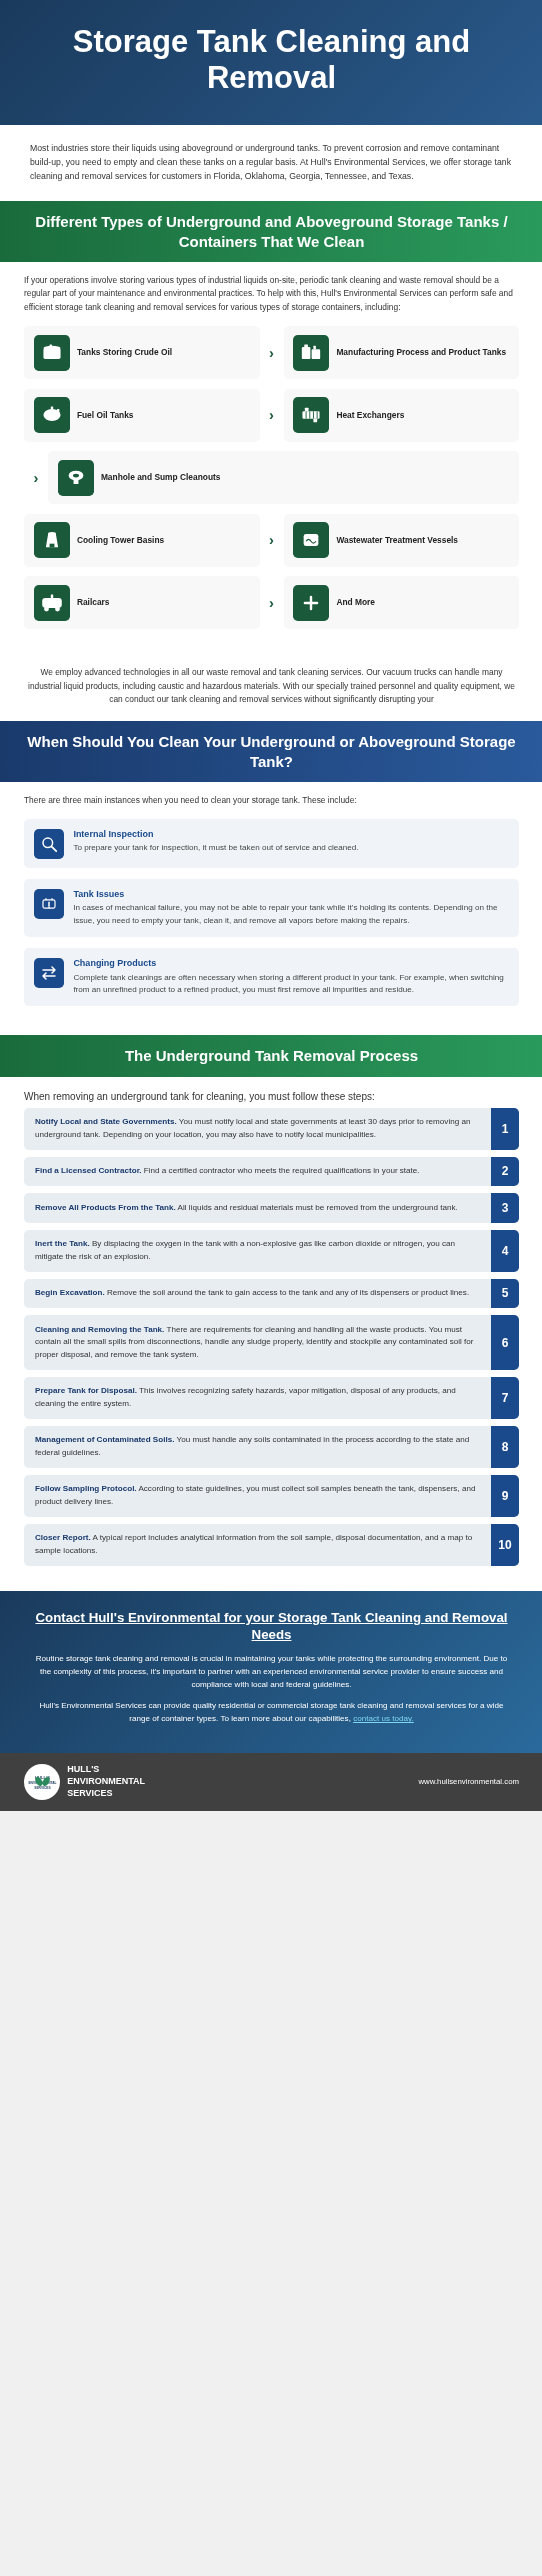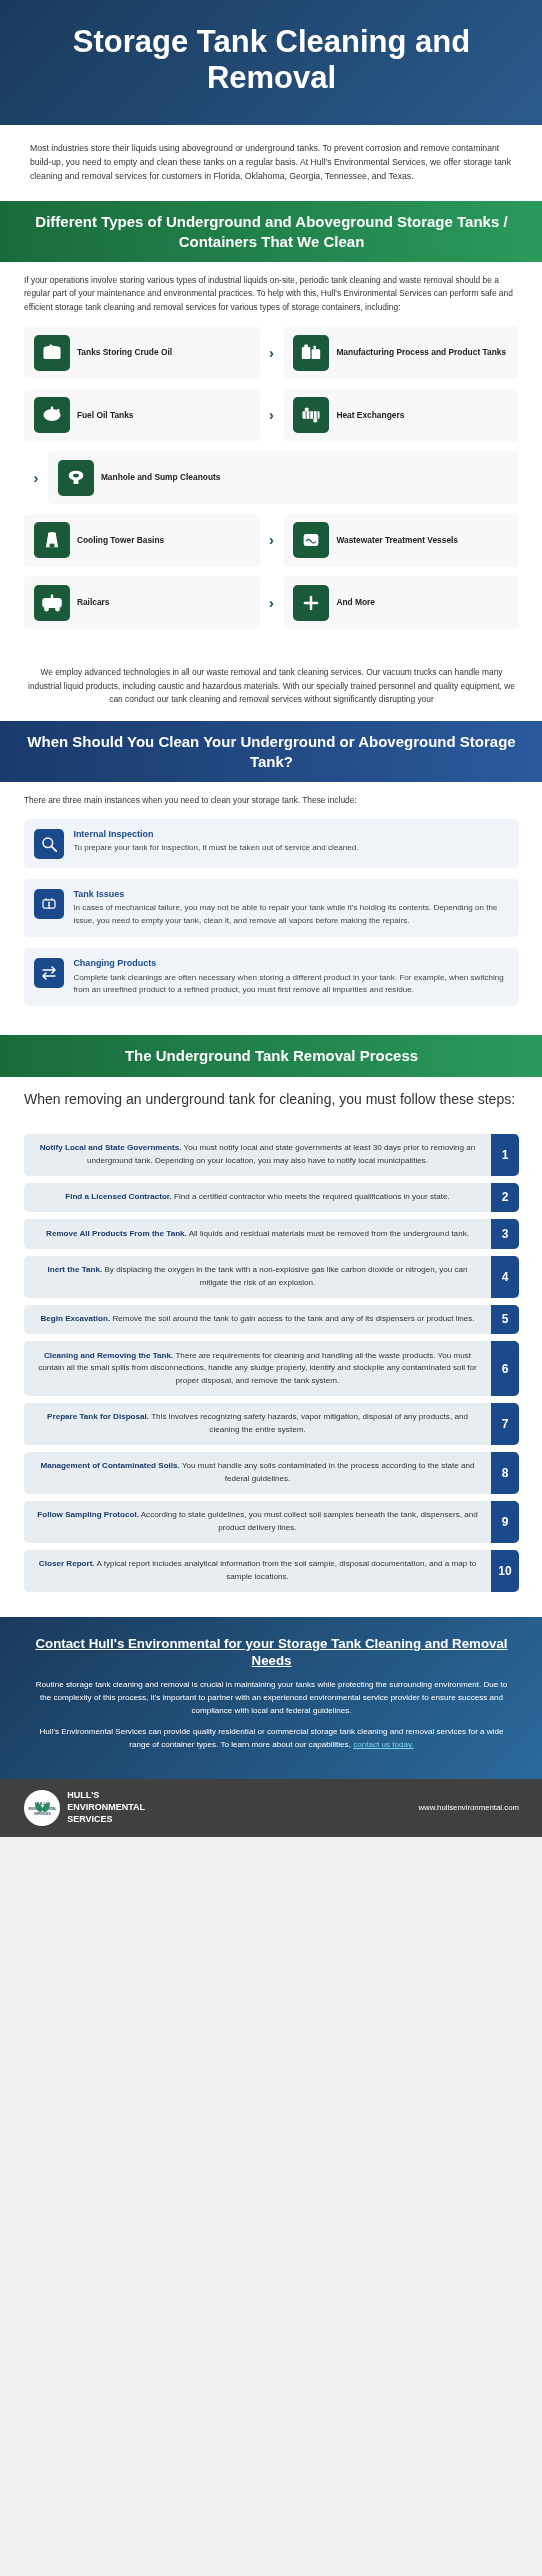--- a/index.html
+++ b/index.html
@@ -155,32 +155,31 @@
       color: #444;
       line-height: 1.55;
     }
 
     
     .process-section {
       background: white;
       padding: 12px 24px 18px;
     }
     .process-intro {
-      font-size: 14px;
+      font-size: 10px;
       color: #333;
-      margin-bottom: 24px;
+      margin-bottom: 4px;
       line-height: 1.5;
     }
 
     .step-item {
       display: flex;
       gap: 0;
       margin-bottom: 7.2px;
       align-items: stretch;
-      text-align: center;
     }
     .step-content {
       flex: 1;
       background: #e8edf2;
       border-radius: 4.8px 0 0 4.8px;
       padding: 8.4px 11px;
       font-size: 8.1px;
       color: #333;
       line-height: 1.55;
     }

